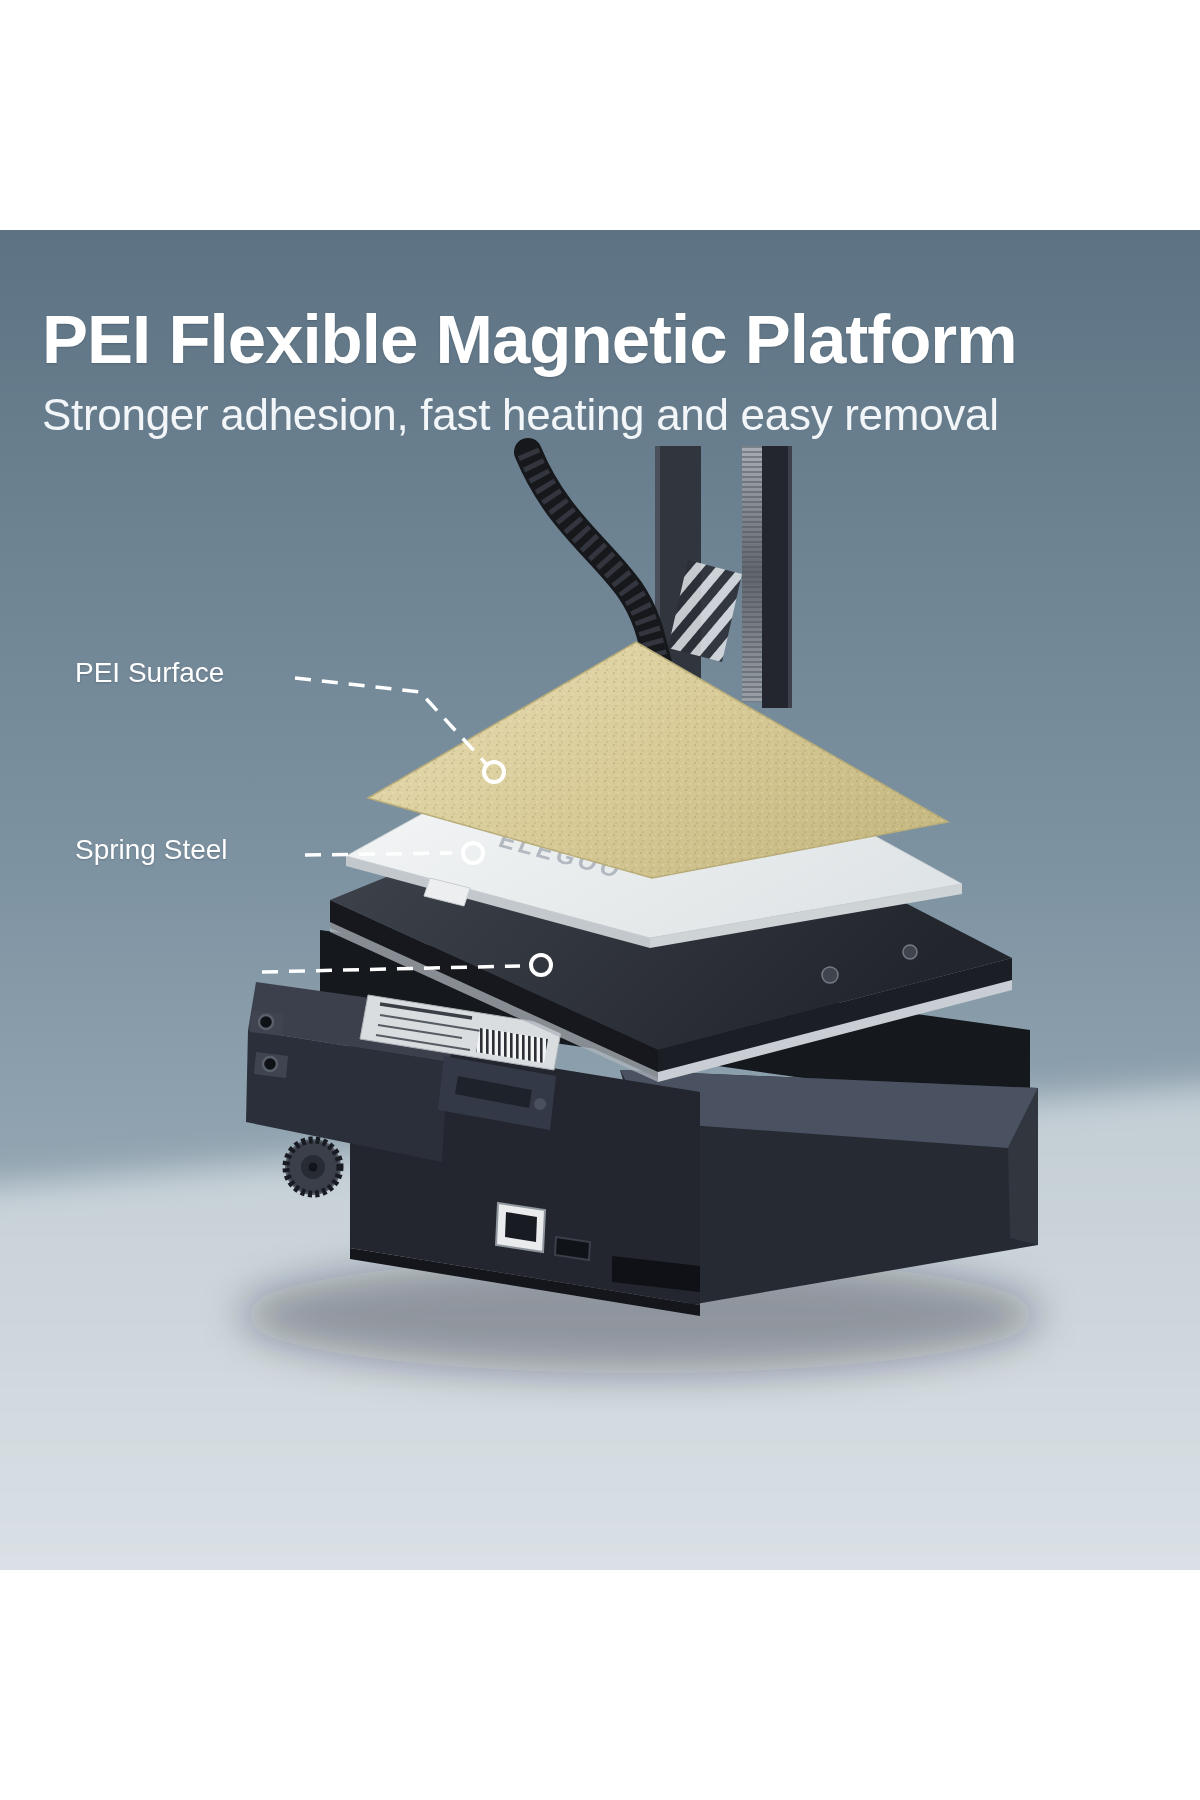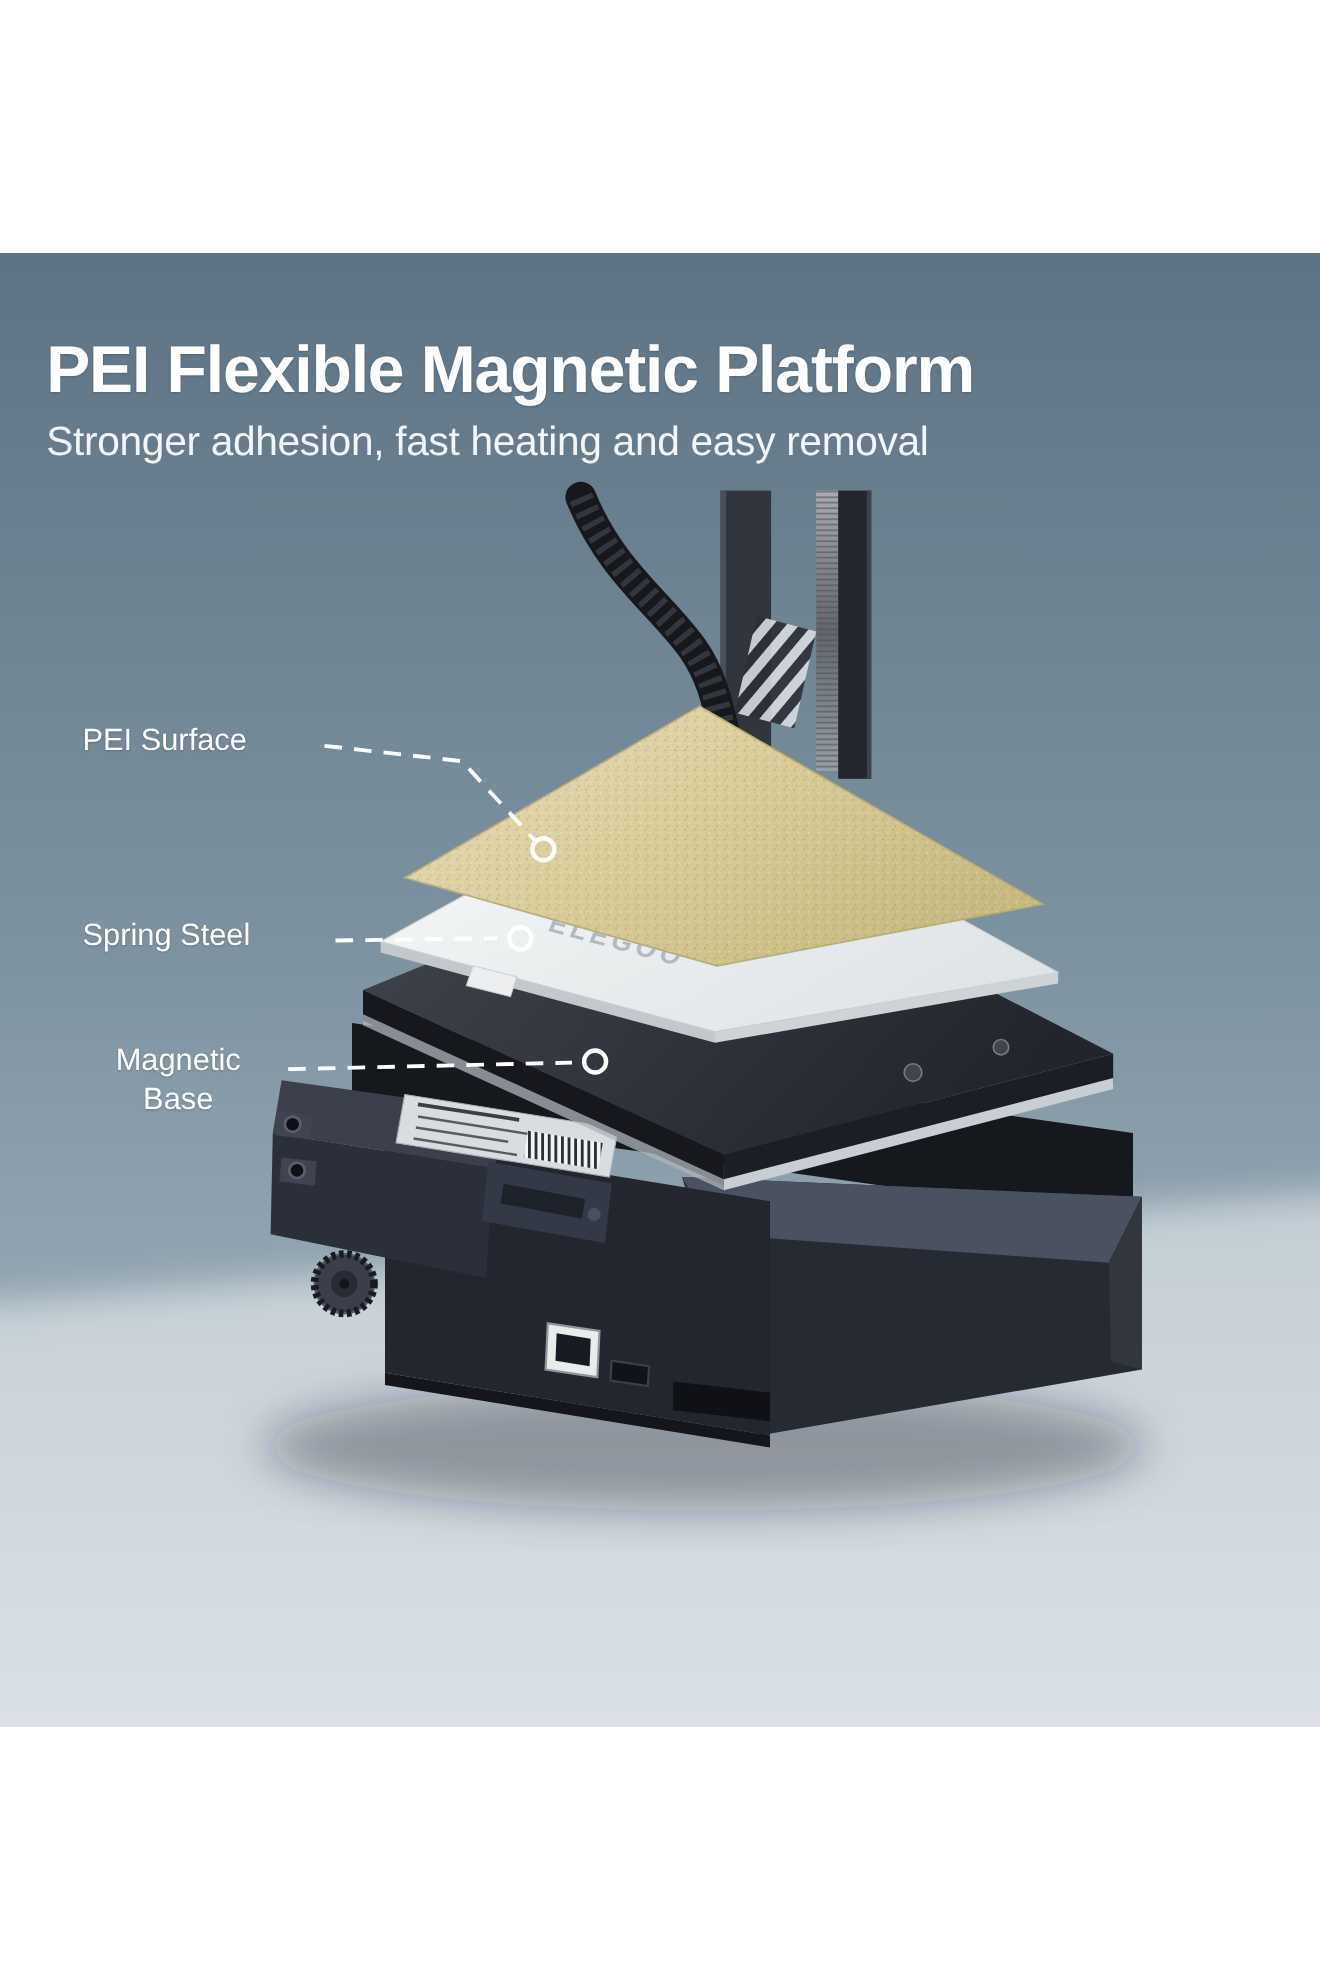--- a/index.html
+++ b/index.html
@@ -1,23 +1,23 @@
 <!DOCTYPE html>
 <html><head>
 <meta charset="utf-8">
 <style>
   html,body{margin:0;padding:0;background:#ffffff;}
   .page{position:relative;width:1200px;height:1800px;background:#ffffff;overflow:hidden;
         font-family:"Liberation Sans", sans-serif;}
   .content{position:absolute;left:0;top:230px;width:1200px;height:1340px;overflow:hidden;}
   .scene{position:absolute;left:0;top:0;width:1200px;height:1340px;display:block;}
   .headline{position:absolute;left:42px;top:74px;z-index:5;}
-  .title{color:#ffffff;font-size:60px;font-weight:800;letter-spacing:-1px;line-height:1.05;
+  .title{color:#ffffff;font-size:69px;font-weight:800;letter-spacing:-1px;line-height:1.05;
          text-shadow:0 1px 2px rgba(30,45,60,0.25);}
-  .subtitle{margin-top:14px;color:#f2f6f9;font-size:37px;font-weight:400;letter-spacing:-0.3px;}
+  .subtitle{margin-top:14px;color:#f2f6f9;font-size:44px;font-weight:400;letter-spacing:-0.3px;}
   .callout{position:absolute;z-index:6;color:#ffffff;font-size:28px;font-weight:400;
            line-height:1.2;text-shadow:0 1px 2px rgba(30,45,60,0.25);}
   .callout.pei{left:75px;top:426px;}
   .callout.spring{left:75px;top:603px;}
   .callout.magnetic{left:72px;top:716px;width:180px;text-align:center;line-height:1.25;}
 </style>
 </head>
 <body>
 
 <div class="page">
@@ -171,16 +171,15 @@
       </g>
     </svg>
 
     <div class="headline">
       <div class="title">PEI Flexible Magnetic Platform</div>
       <div class="subtitle">Stronger adhesion, fast heating and easy removal</div>
     </div>
 
     <div class="callout pei">PEI Surface</div>
     <div class="callout spring">Spring Steel</div>
-    <div class="callout magnetic">Magnetic Base</div>
 
   </div>
 </div>
 
 </body></html>

